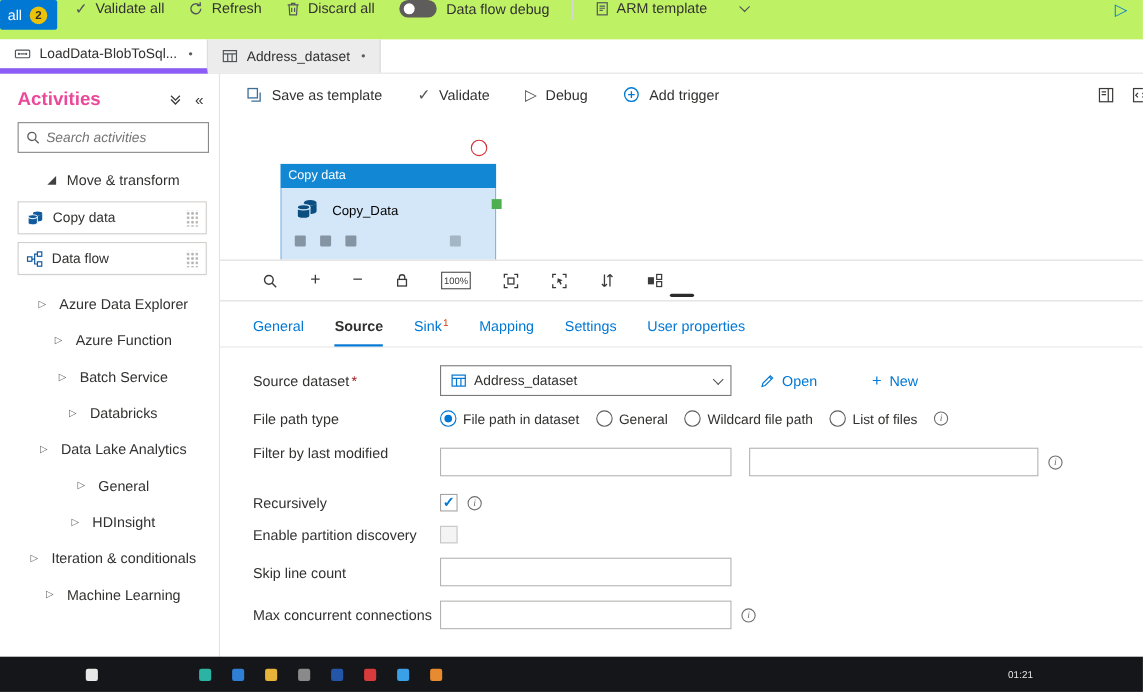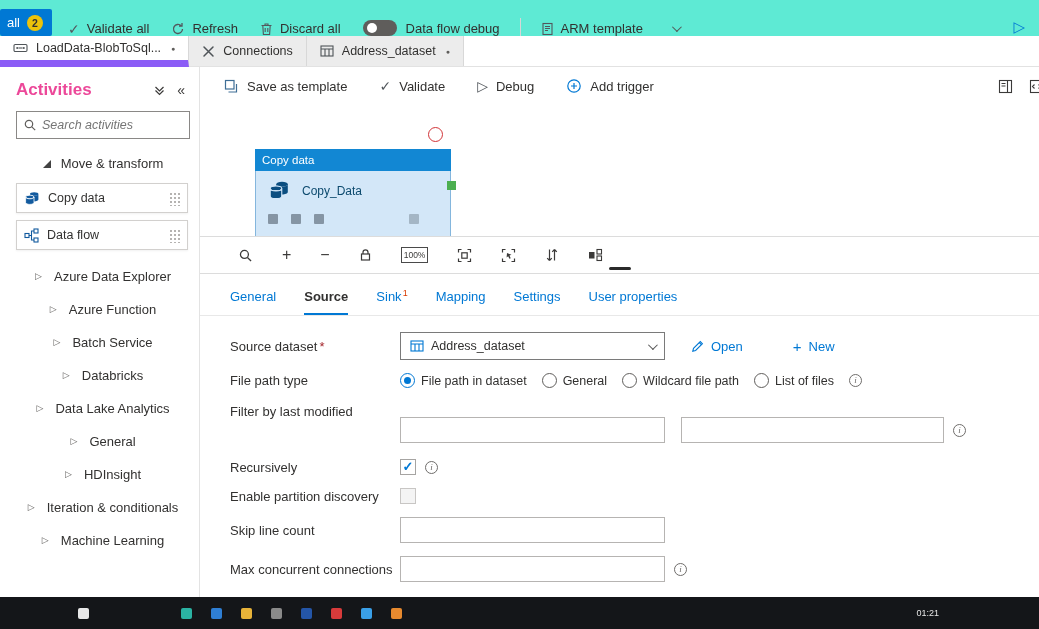--- a/index.html
+++ b/index.html
@@ -2,39 +2,39 @@
 <html><head>
 <meta charset="utf-8">
 <style>
   * { margin:0; padding:0; box-sizing:border-box; }
   html,body { width:1039px; height:629px; overflow:hidden; }
   body { font-family:"Liberation Sans", sans-serif; font-size:13px; color:#323130; background:#fff; }
   svg { display:block; flex-shrink:0; }
   .app { width:1039px; height:629px; display:flex; flex-direction:column; overflow:hidden; background:#fff; }
 
   
-  .top-toolbar { height:36px; display:flex; align-items:flex-end; flex-shrink:0; background:#5eead4; }
+  .top-toolbar { height:36px; display:flex; align-items:flex-start; flex-shrink:0; background:#bef264; }
   .publish-chip { height:27px; background:#0078d4; color:#fff; display:flex; align-items:center; gap:7px; padding:0 9px 0 7px; margin-right:16px; border-radius:2px; cursor:pointer; }
   .publish-badge { width:16px; height:16px; border-radius:50%; background:#ecc30b; color:#323130; font-size:10.5px; font-weight:700; display:flex; align-items:center; justify-content:center; }
   .tb-btn { display:flex; align-items:center; gap:7px; margin-right:22px; font-size:13px; color:#323130; cursor:pointer; white-space:nowrap; }
   .glyph { color:#52575c; font-size:14px; line-height:1; }
   .toggle-group { display:flex; align-items:center; gap:9px; margin-right:20px; }
   .toggle { width:34px; height:16px; border-radius:8px; background:#5f5d5b; position:relative; cursor:pointer; }
   .toggle::after { content:""; position:absolute; width:10px; height:10px; border-radius:50%; background:#fff; top:3px; left:4px; }
   .vdiv { width:1px; height:18px; background:#d6d6d6; margin-right:20px; }
   .chev-down { width:7px; height:7px; border-right:1.4px solid #555; border-bottom:1.4px solid #555; transform:rotate(45deg) translateY(-2px); display:inline-block; }
   .arm-chev { margin-left:22px; }
   .spacer { flex:1; }
   .run-glyph { color:#0078d4; font-size:15px; margin-right:14px; cursor:pointer; }
 
   
   .editor-tabs { height:31px; display:flex; border-bottom:1px solid #e2e2e2; flex-shrink:0; background:#fff; }
   .tab { display:flex; align-items:center; gap:8px; padding:0 13px; background:#ececec; border-right:1px solid #d8d8d8; font-size:12.5px; color:#323130; cursor:pointer; white-space:nowrap; }
   .tab svg { color:#4f5458; }
-  .tab.active { background:#fff; margin-bottom:-1px; border-bottom:7px solid #8b5cf6; }
+  .tab.active { background:#fff; margin-bottom:-1px; border-bottom:5px solid #8b5cf6; }
   .dirty { font-size:7px; color:#5f5d5b; margin-left:2px; }
 
   
   .content { flex:1; display:flex; min-height:0; }
   .sidebar { width:200px; flex-shrink:0; border-right:1px solid #e3e3e3; display:flex; flex-direction:column; overflow:hidden; }
   .sidebar-head { display:flex; align-items:center; padding:13px 14px 9px 16px; }
   .sidebar-title { font-size:17px; font-weight:600; color:#ec4899; flex:1; }
   .head-ic { display:flex; align-items:center; gap:11px; color:#3b3a39; }
   .collapse-panel { font-size:14px; line-height:1; cursor:pointer; }
   .search-box { margin:2px 9px 8px 16px; height:28px; border:1px solid #8a8886; display:flex; align-items:center; padding:0 6px; gap:5px; background:#fff; }
@@ -59,21 +59,21 @@
   .ct-right svg { cursor:pointer; }
   .ct-right .clipped { margin-right:-9px; }
 
   .canvas { height:131px; position:relative; overflow:hidden; flex-shrink:0; background:#fff; }
   .error-circle { position:absolute; left:228px; top:22px; width:15px; height:15px; border:1.5px solid #d13438; border-radius:50%; }
   .node { position:absolute; left:55px; top:44px; width:196px; cursor:pointer; }
   .node-head { height:22px; background:#1287d3; color:#fff; font-size:11.5px; display:flex; align-items:center; padding:0 7px; }
   .node-body { height:78px; background:#d3e7f8; border:1px solid #84b6dd; border-top:none; padding:9px 12px 0; }
   .node-row { display:flex; align-items:center; gap:12px; }
   .node-row svg { color:#0b4e80; }
-  .node-name { font-size:12px; color:#0c4a6e; }
+  .node-name { font-size:12px; color:#000000; }
   .node-actions { display:flex; gap:13px; margin-top:13px; align-items:center; }
   .na { width:10px; height:10px; background:#6b7a88; opacity:.75; border-radius:1px; }
   .na.far { margin-left:72px; opacity:.45; }
   .connector { position:absolute; right:-5px; top:32px; width:9px; height:9px; background:#4caf50; }
 
   
   .zoom-bar { height:38px; border-top:1px solid #dcdcdc; border-bottom:1px solid #dcdcdc; display:flex; align-items:center; padding-left:38px; gap:29px; position:relative; flex-shrink:0; color:#3b3a39; }
   .zoom-bar svg { cursor:pointer; }
   .zg { font-size:16px; line-height:1; cursor:pointer; }
   .zoom-100 { font-size:8.5px; border:1px solid #4a4a4a; padding:2px; cursor:pointer; }
@@ -98,21 +98,21 @@
   .link.new { margin-left:50px; }
   .plusg { font-size:15px; line-height:1; color:#0078d4; }
   .preview-btn { margin-left:auto; margin-right:2px; height:28px; min-width:170px; border:1px solid #0078d4; background:#fff; color:#0078d4; font-size:13px; font-family:inherit; display:flex; align-items:center; justify-content:center; gap:9px; cursor:pointer; }
   .radio { display:flex; align-items:center; gap:6px; font-size:12.5px; margin-right:15px; cursor:pointer; white-space:nowrap; }
   .rc { width:15px; height:15px; border:1px solid #605e5c; border-radius:50%; background:#fff; position:relative; flex-shrink:0; }
   .radio.selected .rc { border-color:#0078d4; }
   .radio.selected .rc::after { content:""; position:absolute; inset:3px; background:#0078d4; border-radius:50%; }
   .info { width:13px; height:13px; border:1px solid #6f6d6b; border-radius:50%; color:#6f6d6b; display:inline-flex; align-items:center; justify-content:center; flex-shrink:0; cursor:pointer; }
   .info::after { content:"i"; font-size:9px; font-family:"Liberation Serif",serif; font-style:italic; line-height:1; }
   .form-row.filter { align-items:flex-end; margin-top:16px; margin-bottom:16px; }
-  .filter-label { margin-bottom:24px; }
+  .filter-label { margin-bottom:14px; }
   .filter-headers { display:flex; margin-bottom:7px; }
   .fh { width:281px; font-size:13px; font-weight:700; color:#242322; }
   .fh:last-child { width:auto; }
   .filter-inputs { display:flex; align-items:center; }
   .txt { height:26px; border:1px solid #b6b4b2; outline:none; font-family:inherit; font-size:12.5px; padding:0 6px; background:#fff; }
   .w265 { width:265px; }
   .w263 { width:263px; margin-left:16px; }
   .filter-inputs .info { margin-left:9px; }
   .checkbox { width:16px; height:16px; border:1px solid #a6a4a2; background:#fff; display:inline-flex; align-items:center; justify-content:center; cursor:pointer; flex-shrink:0; }
   .checkbox.unchecked { background:#f4f4f4; border-color:#c8c6c4; }
@@ -176,26 +176,20 @@
   <div class="editor-tabs">
     <div class="tab active">
       <svg width="15" height="12" viewBox="0 0 15 12" fill="none" stroke="currentColor" stroke-width="1.1">
           <rect x="1" y="2.5" width="13" height="7" rx="1.2"></rect>
           <circle cx="4.2" cy="6" r="1" fill="currentColor" stroke="none"></circle>
           <circle cx="10.8" cy="6" r="1" fill="currentColor" stroke="none"></circle>
           <path d="M5.4 6h4.2"></path>
         </svg>
       <span>LoadData-BlobToSql...</span>
       <span class="dirty">●</span>
-    </div>
-    <div class="tab">
-      <svg width="13" height="13" viewBox="0 0 13 13" fill="none" stroke="currentColor" stroke-width="1.5" stroke-linecap="round">
-          <path d="M2 2l9 9M11 2l-9 9"></path>
-        </svg>
-      <span>Connections</span>
     </div>
     <div class="tab">
       <svg width="14" height="12" viewBox="0 0 14 12" fill="none" stroke="currentColor" stroke-width="1.1">
           <rect x="1" y="1" width="12" height="10"></rect>
           <path d="M1 4h12M5 4v7M9 4v7"></path>
         </svg>
       <span>Address_dataset</span>
       <span class="dirty">●</span>
     </div>
   </div>

